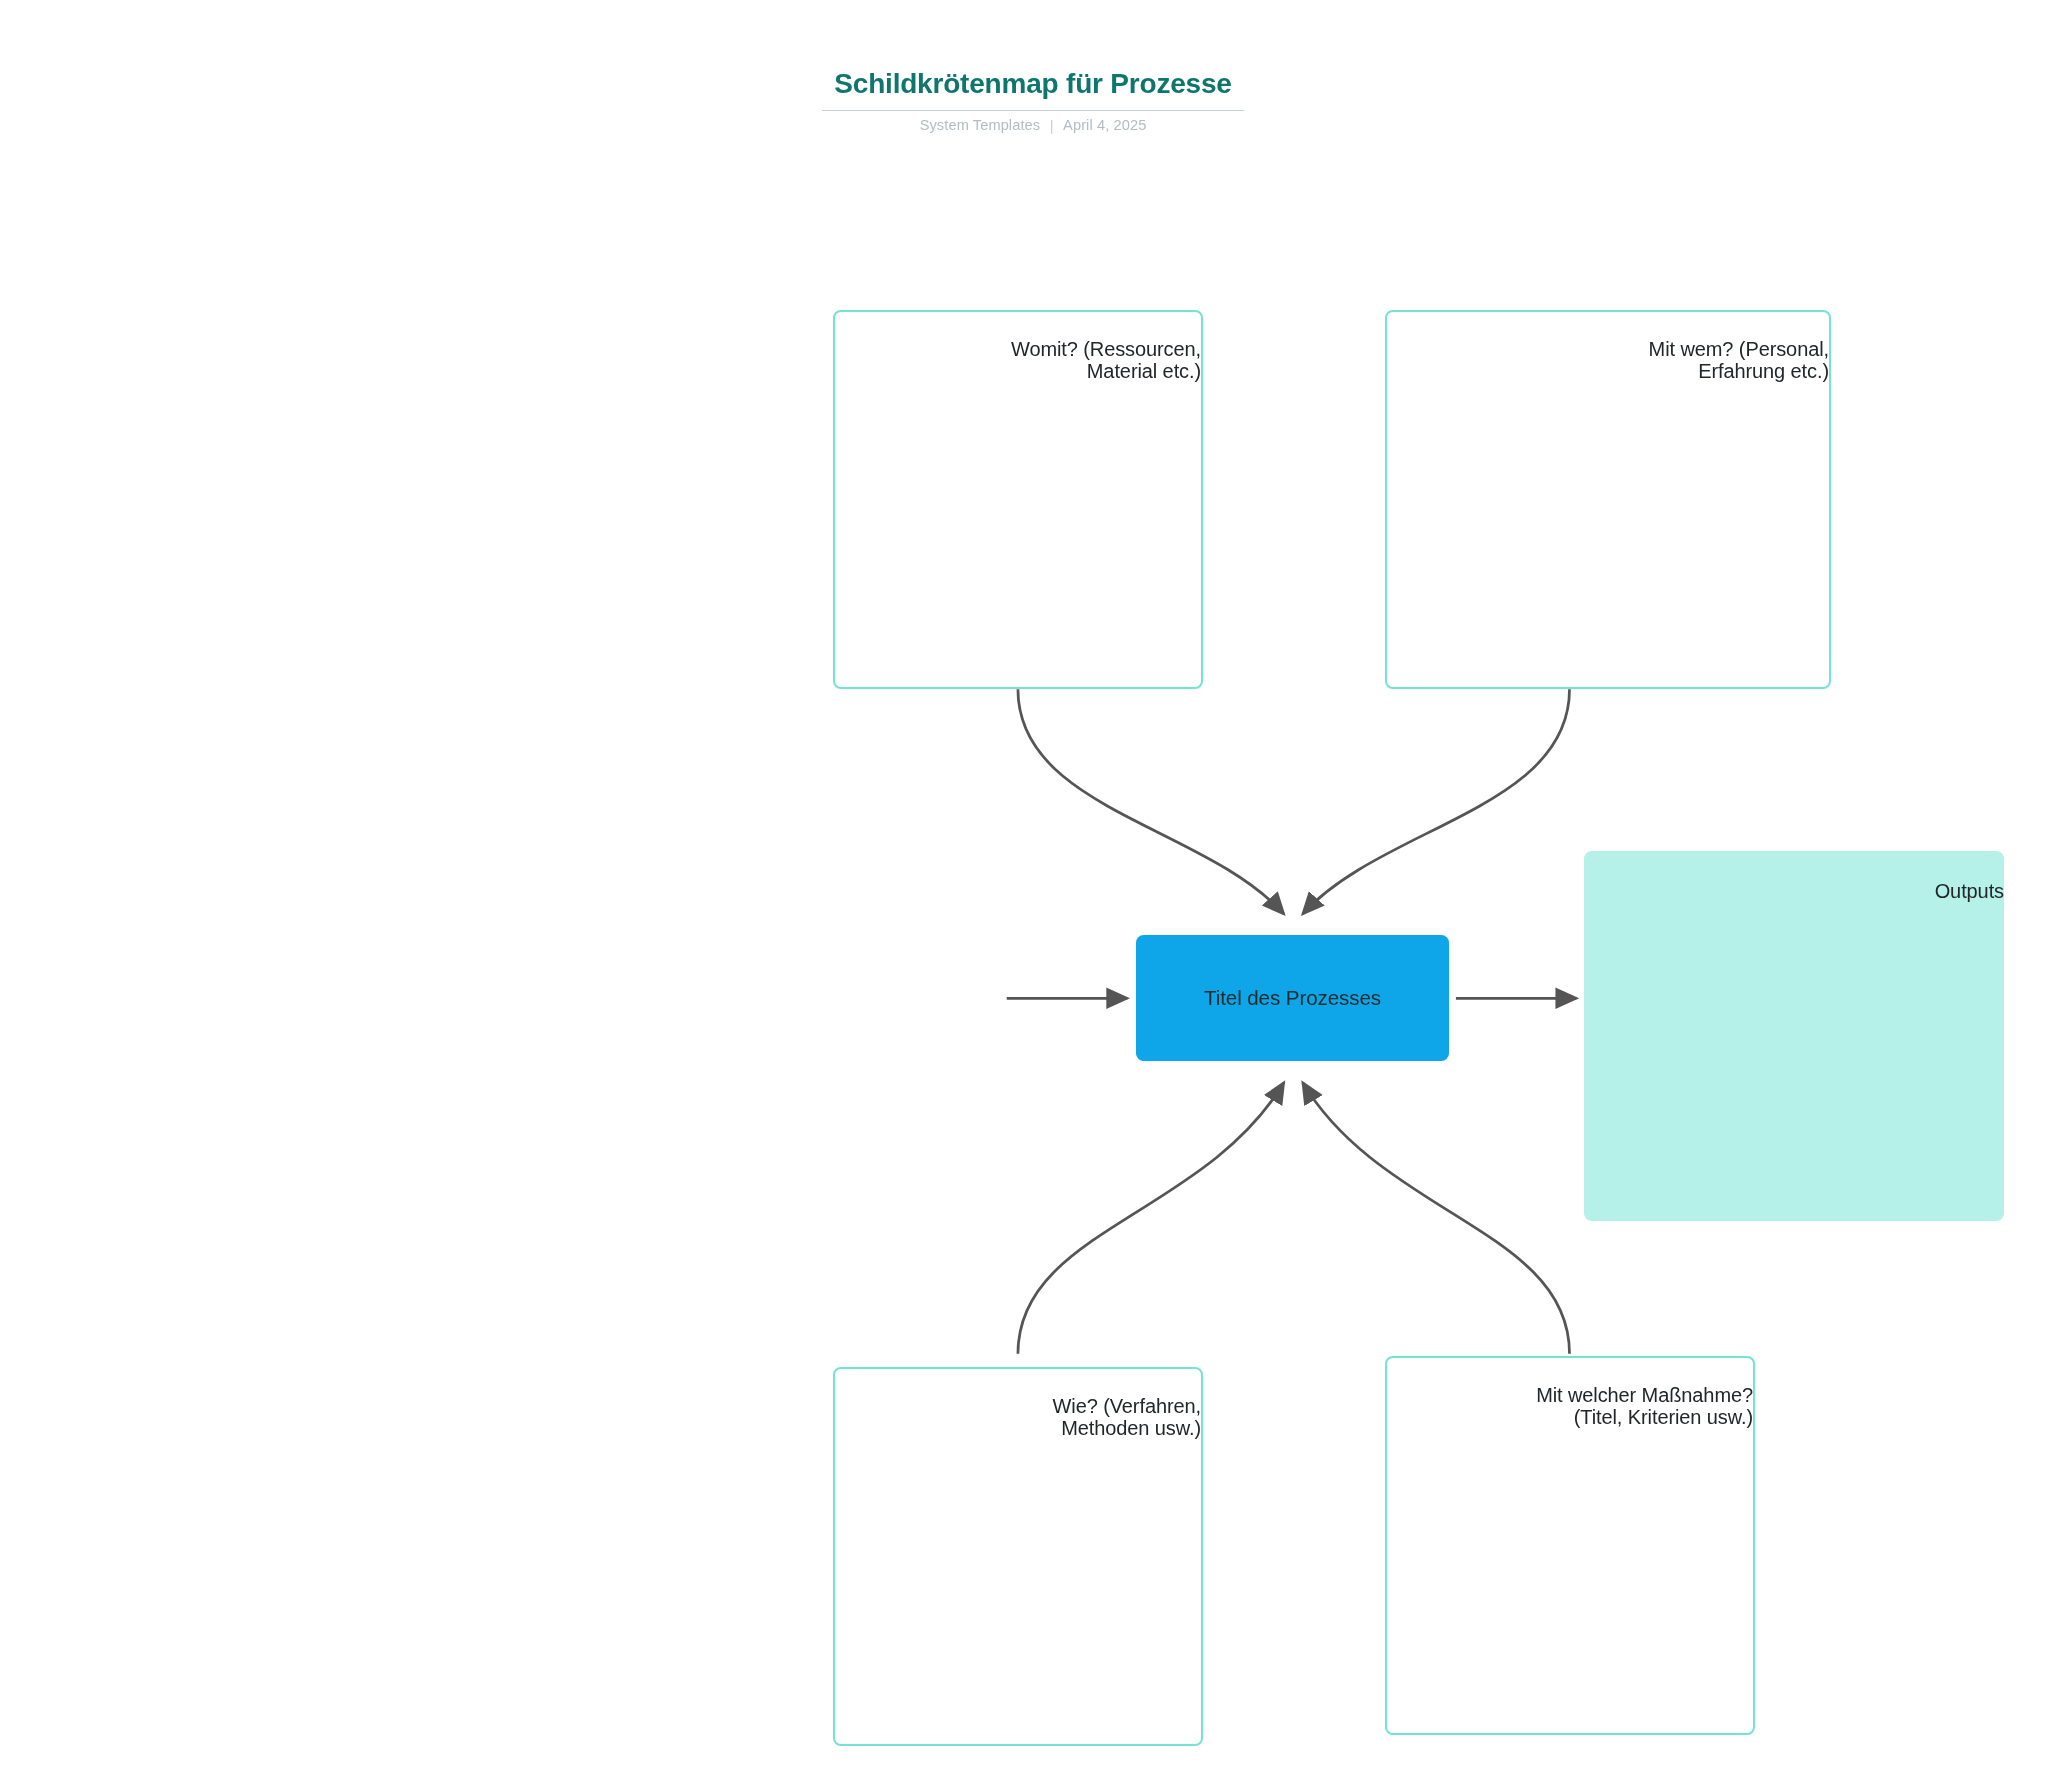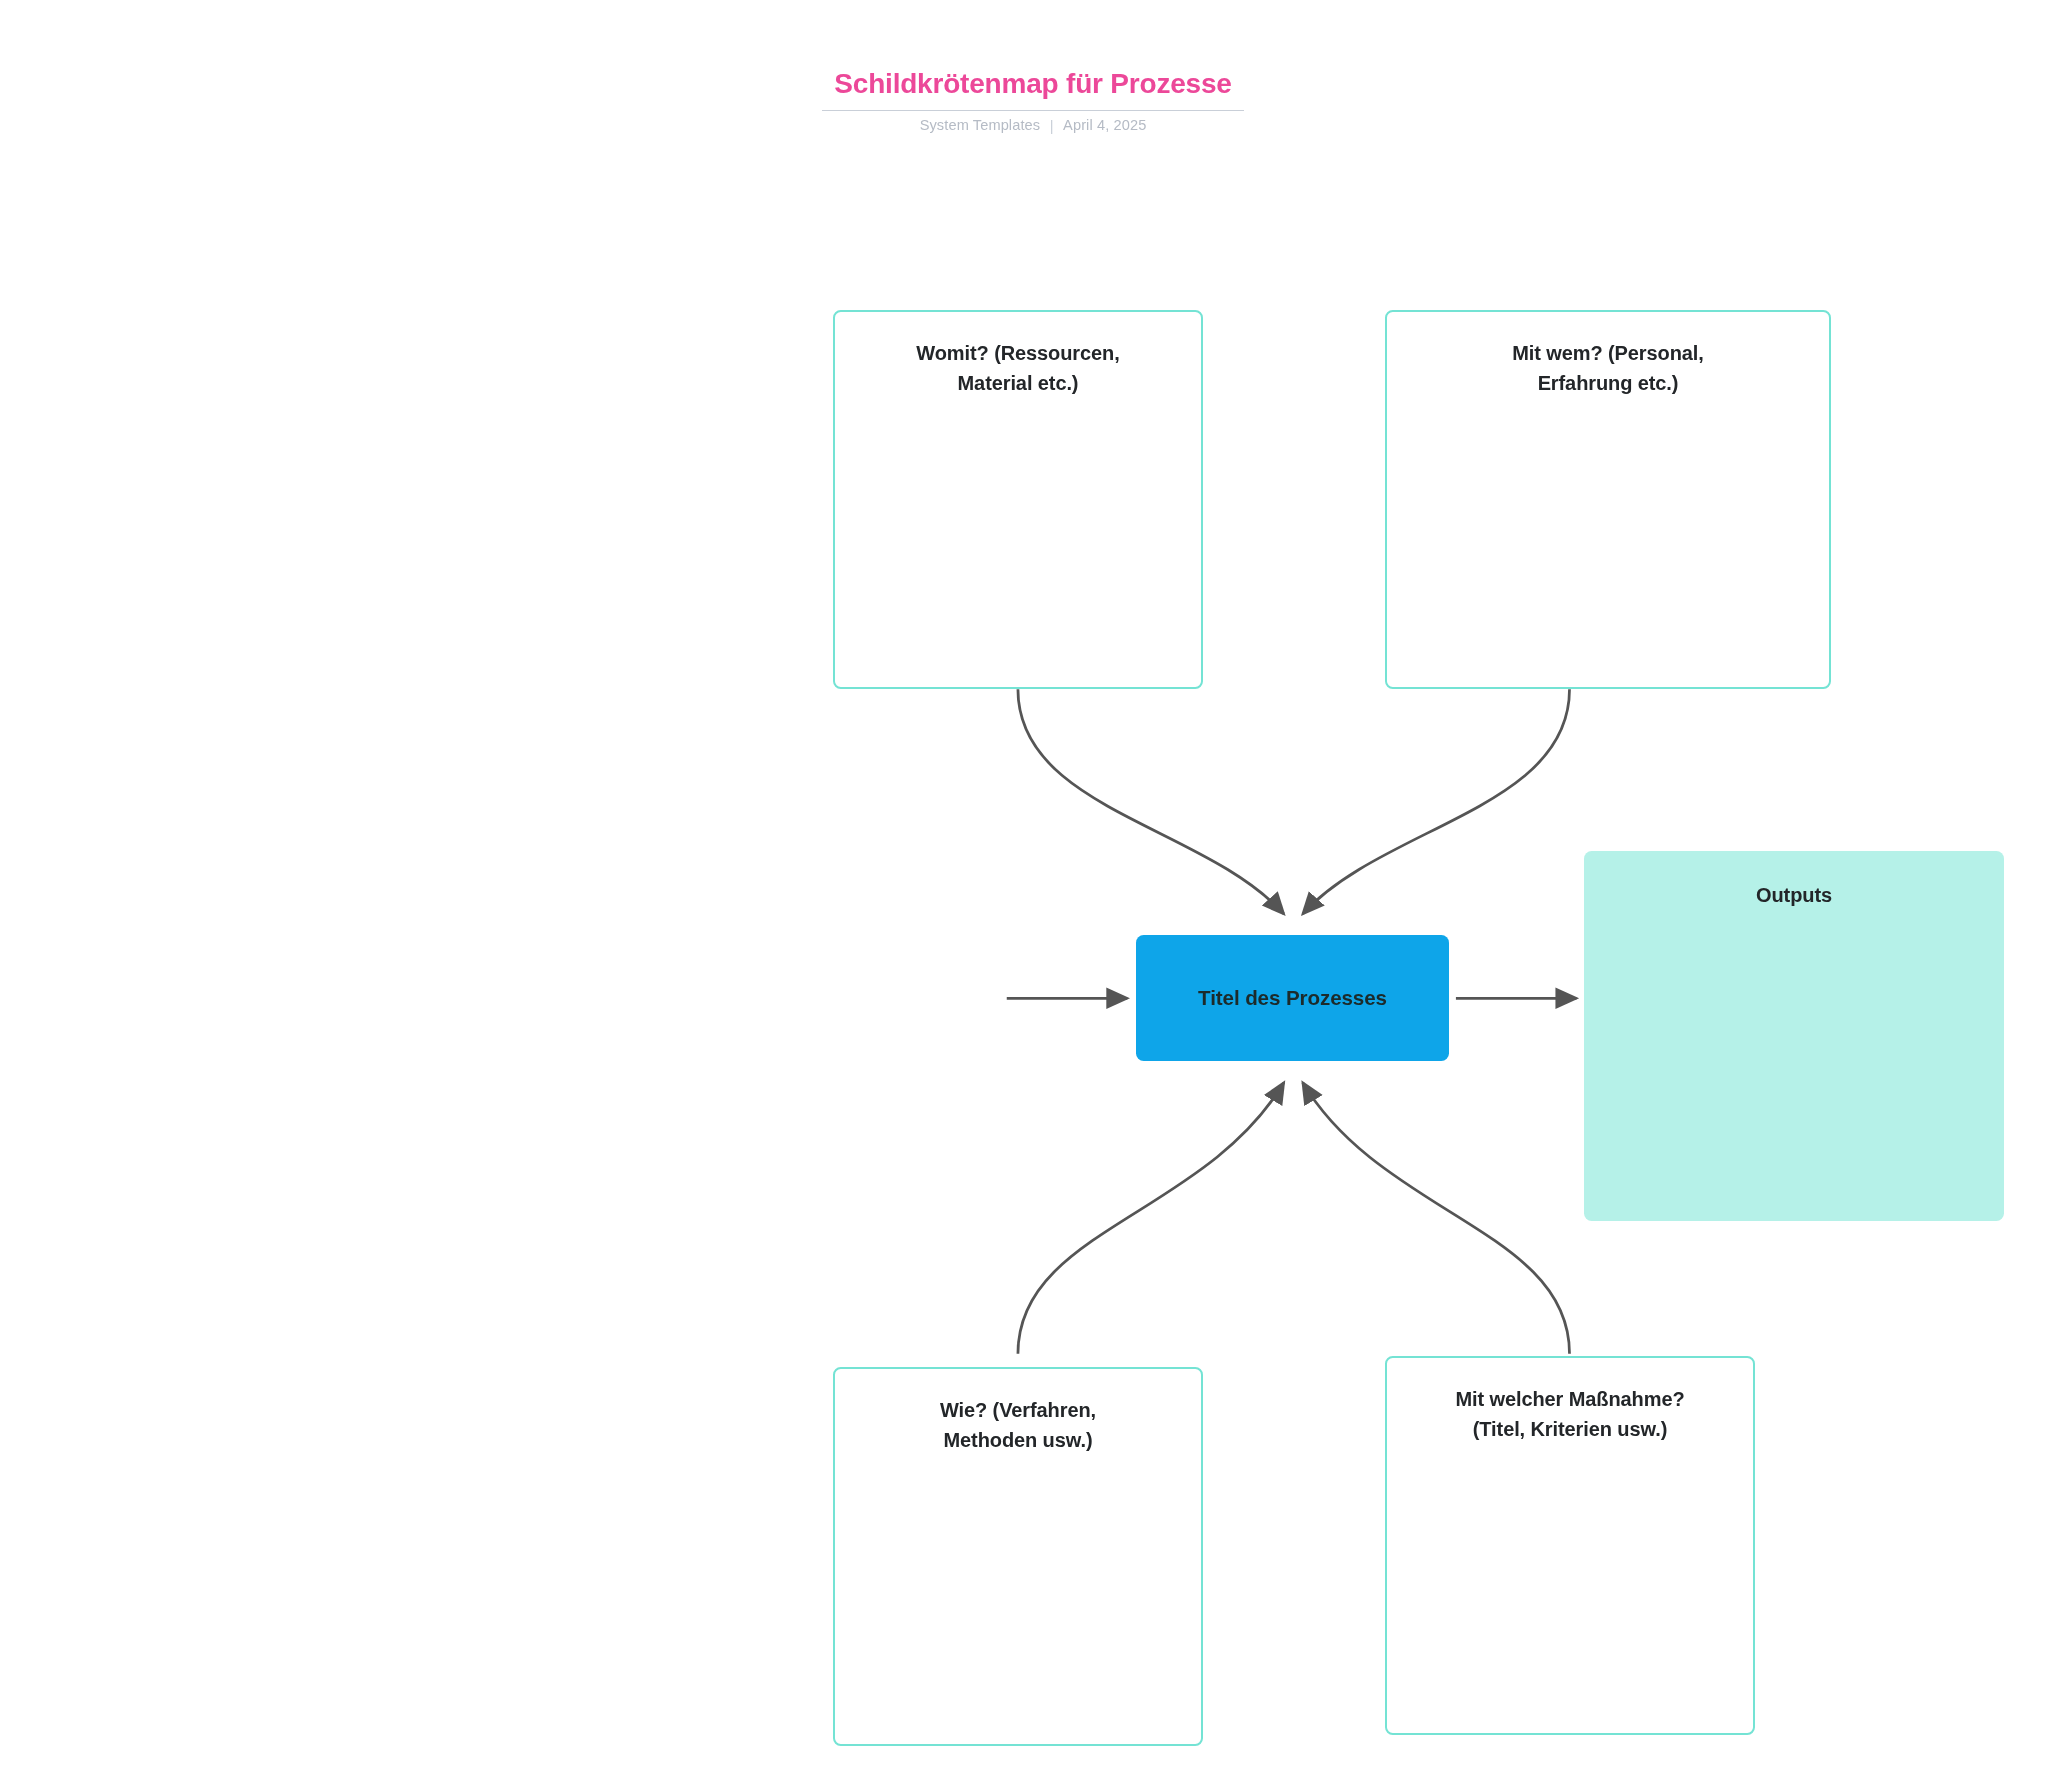--- a/index.html
+++ b/index.html
@@ -20,21 +20,21 @@
   #header {
     position: absolute;
     left: 0;
     top: 67px;
     width: 2066px;
     text-align: center;
   }
   #doc-title {
     font-size: 28px;
     font-weight: bold;
-    color: #ec4899;
+    color: #0f766e;
     letter-spacing: -0.2px;
     line-height: 34px;
     display: inline-block;
     padding: 0 12px 8.6px 12px;
     border-bottom: 1.7px solid #c9cfd8;
   }
   #meta-row {
     margin-top: 5px;
     font-size: 14.6px;
     color: #b5bbc5;
@@ -68,25 +68,25 @@
 
   
   .node {
     position: absolute;
     box-sizing: border-box;
     border-radius: 7.7px;
     display: block;
   }
   .node .node-label {
     display: block;
-    text-align: center;
-    font-weight: bold;
+    text-align: right;
+    font-weight: normal;
     color: #232629;
     font-size: 20px;
-    line-height: 30px;
+    line-height: 22px;
     letter-spacing: -0.1px;
     white-space: pre-line;
   }
 
   
   .node.outline {
     background: #ffffff;
     border: 2.6px solid #74e3d4;
   }
   .node.outline .node-label {

